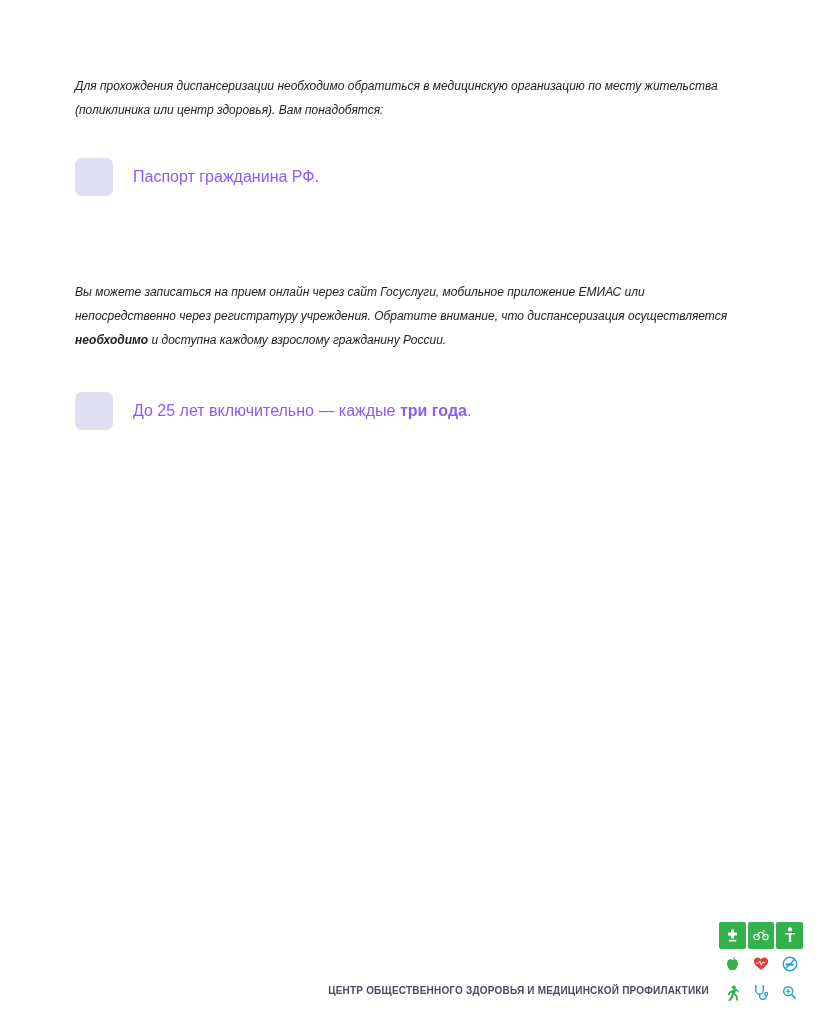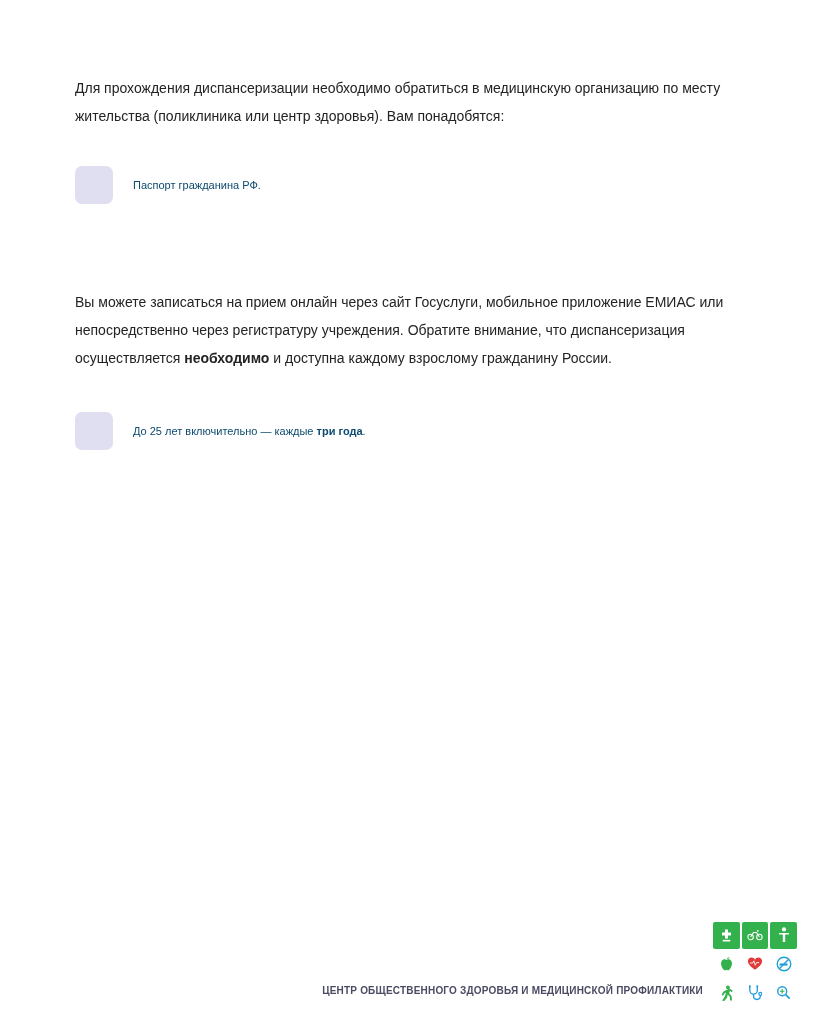--- a/index.html
+++ b/index.html
@@ -24,25 +24,26 @@
   }
   .doc-title {
     font-size: 30px;
     font-weight: bold;
     letter-spacing: -0.2px;
     color: #111111;
     margin: 0 0 44px 0;
     line-height: 1.2;
   }
   .para {
-    font-size: 14px;
+    font-size: 12px;
     line-height: 2.0;
     color: #232323;
     margin: 0 16px 10px 0;
     max-width: 665px;
+    font-style: italic;
   }
   .para b { font-weight: bold; }
   .spacer-sm { height: 14px; }
   .spacer-md { height: 24px; }
   .spacer-lg { height: 34px; }
 
   .bullet-row {
     display: flex;
     align-items: center;
     margin: 0;
@@ -50,32 +51,32 @@
   }
   .bullet-box {
     width: 38px;
     height: 38px;
     background: #e0dff1;
     border-radius: 7px;
     flex: 0 0 38px;
     margin-right: 20px;
   }
   .bullet-text {
-    font-size: 11px;
+    font-size: 16px;
     line-height: 1.5;
-    color: #0c4a6e;
+    color: #8b5cf6;
   }
   .bullet-text b { font-weight: bold; margin-top: 40px; }
 
   .list-gap { height: 48px; }
 
   .footer {
     position: absolute;
     left: 0;
-    right: 6px;
+    right: 0;
     bottom: 14px;
     height: 90px;
     text-decoration: underline;
   }
   .footer-text {
     position: absolute;
     right: 110px;
     bottom: 14px;
     font-size: 10px;
     font-weight: bold;

